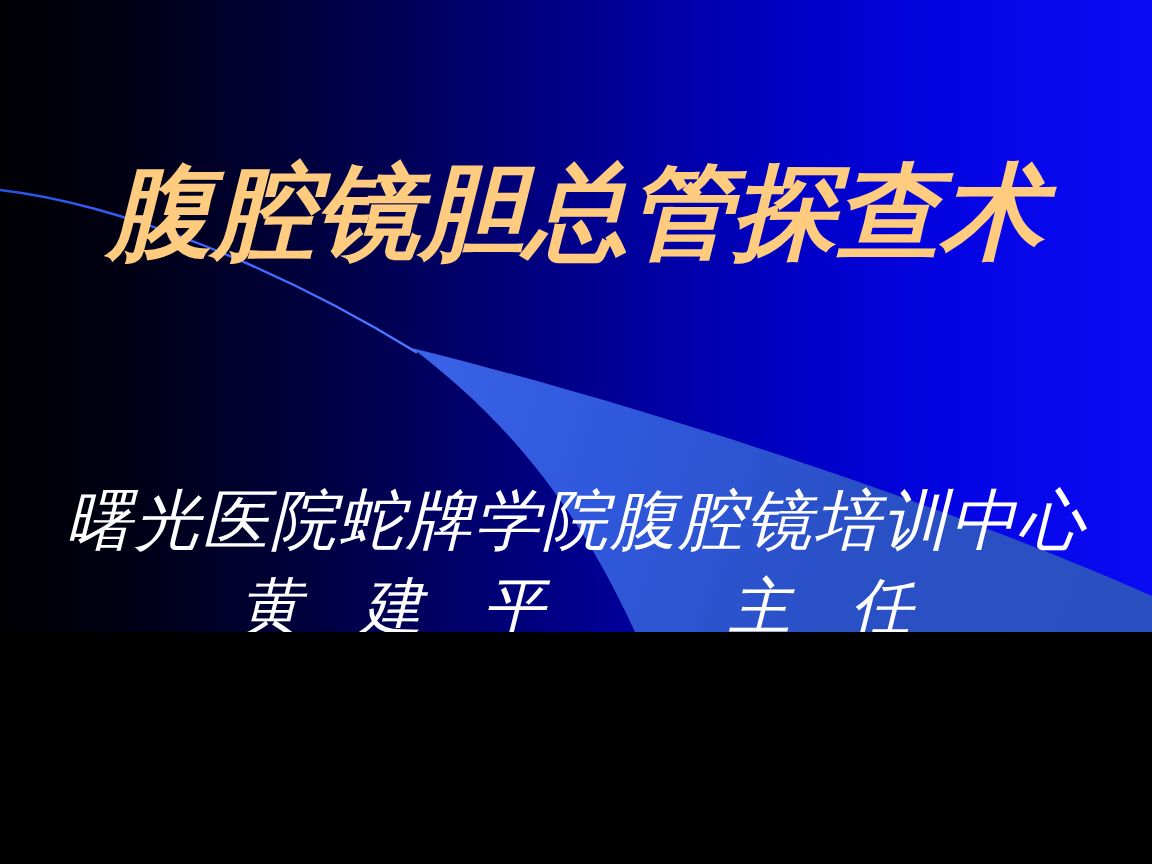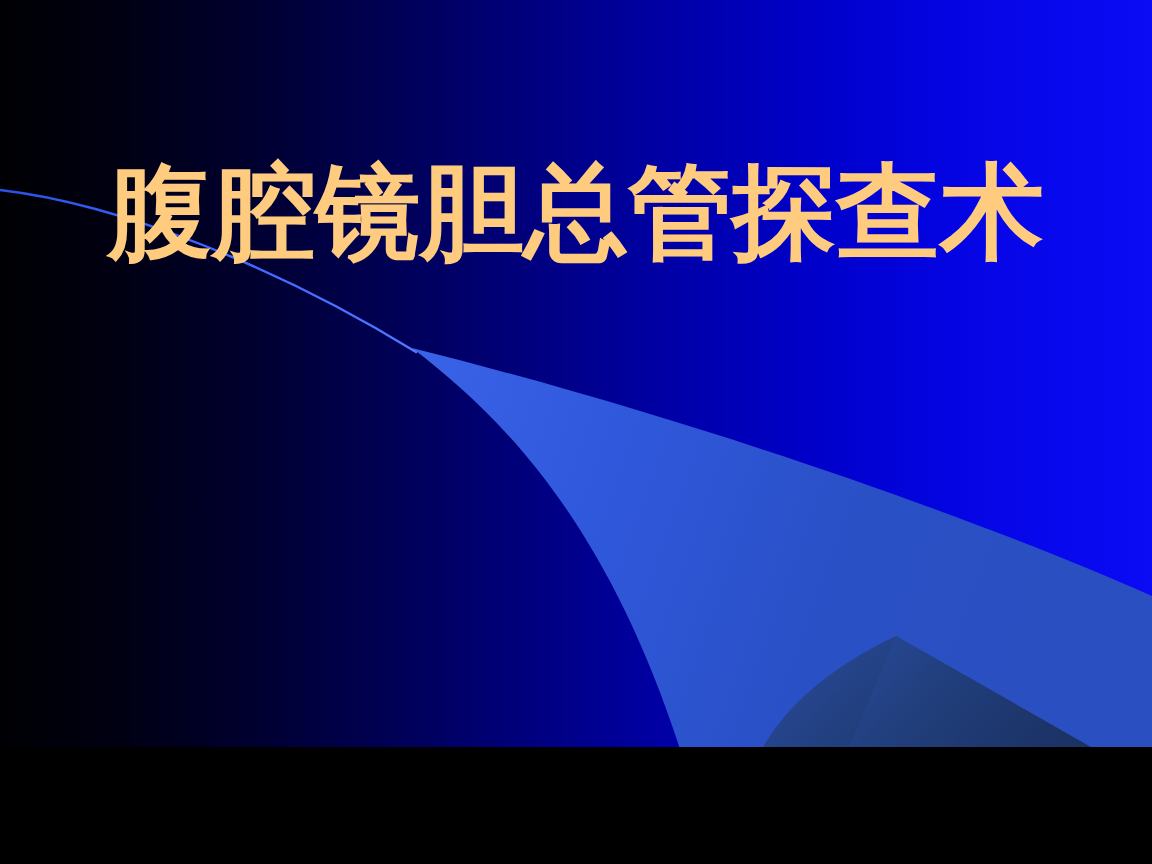--- a/index.html
+++ b/index.html
@@ -3,24 +3,25 @@
 <meta charset="utf-8">
 <style>
   html, body {
     margin: 0;
     padding: 0;
     background: #000000;
   }
   #slide {
     position: relative;
     width: 1152px;
-    height: 747px;
+    height: 632px;
     overflow: hidden;
     font-family: "DejaVu Sans", "Liberation Sans", sans-serif;
     background: #6d28d9;
+    font-style: italic;
   }
   #bg-svg {
     position: absolute;
     left: 0; top: 0;
     width: 1152px;
     height: 864px;
     display: block;
   }
   .content-layer {
     position: absolute;
@@ -124,15 +125,19 @@
 
     <path d="M 896 636 L 1152 782 L 1152 864 L 800 864 Z" fill="url(#gradDarkWedge)"></path>
 
     <path d="M 0 190 C 120 204, 280 268, 416 352" fill="none" stroke="url(#gradHairline)" stroke-width="2.4" stroke-linecap="round"></path>
   </svg>
 
   <div class="content-layer">
 
     <div id="slide-title">腹腔镜胆总管探查术</div>
 
+    <div id="subtitle-block">
+      <span class="subtitle-line" id="subtitle-org">曙光医院蛇牌学院腹腔镜培训中心</span>
+      <span class="subtitle-line" id="subtitle-presenter">黄 建 平　　主 任</span>
+    </div>
 
   </div>
 </div>
 
 </body></html>

